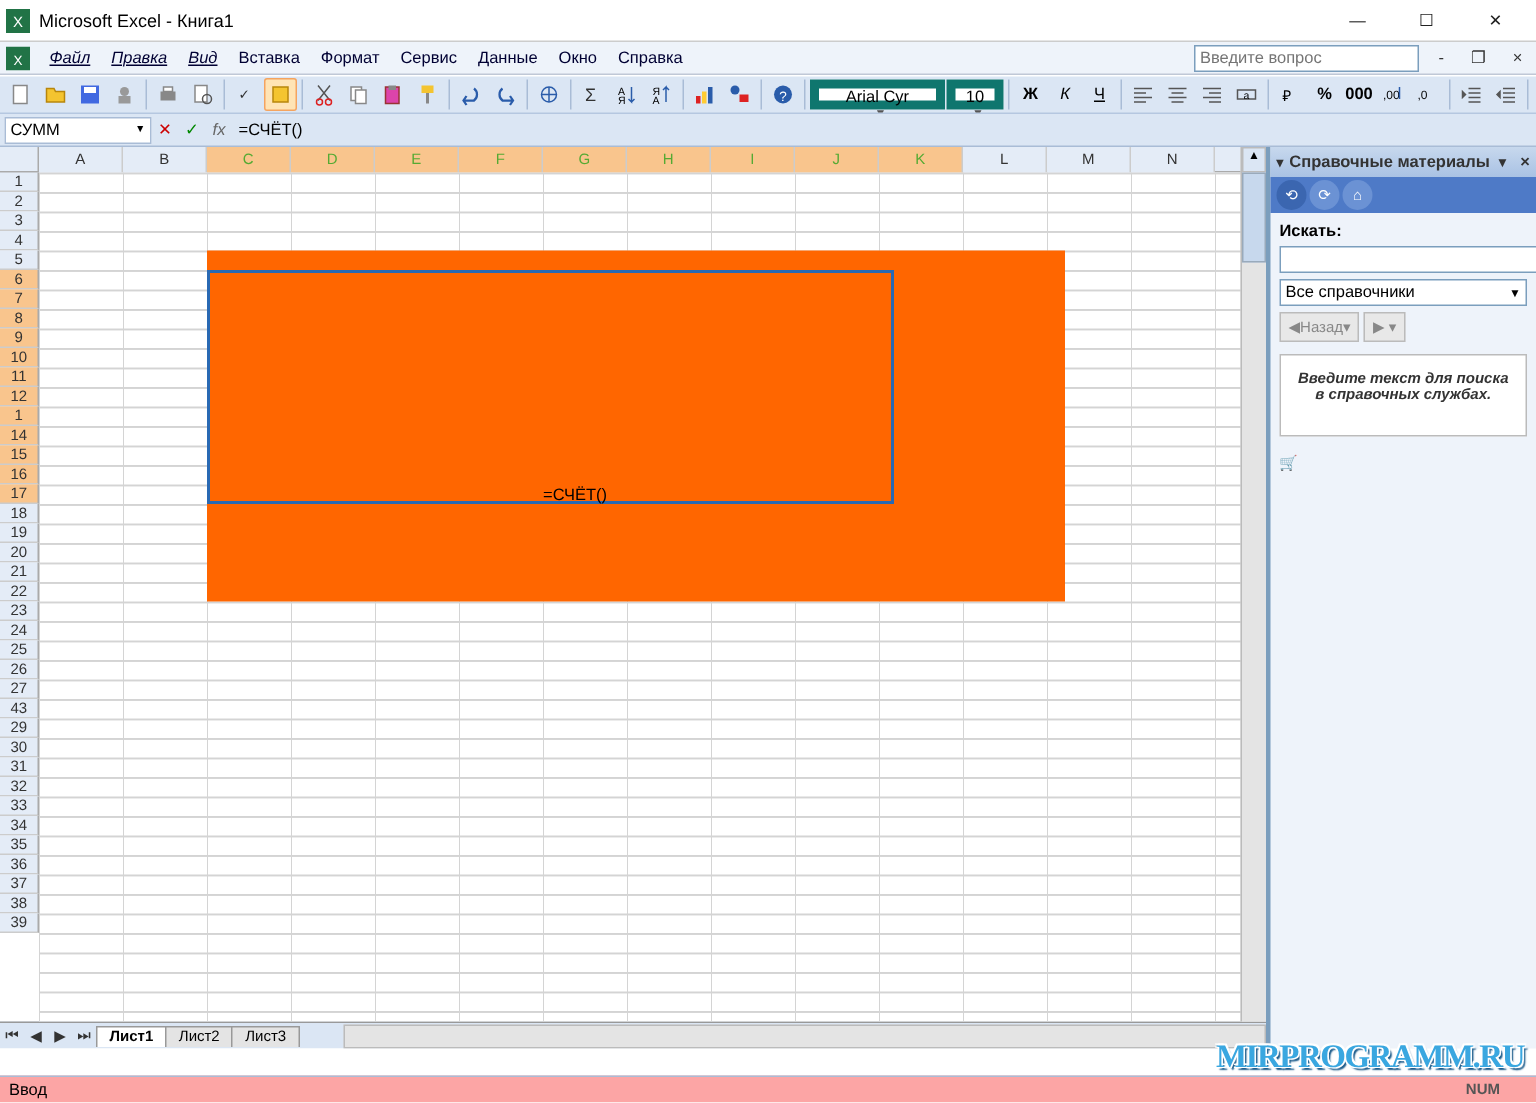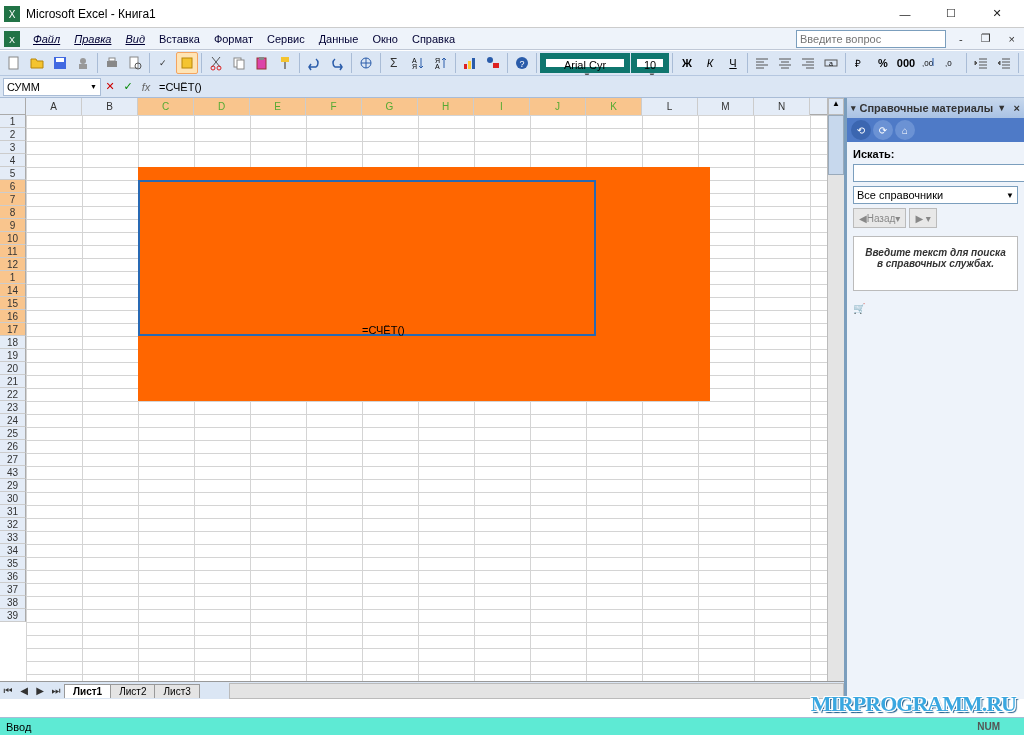--- a/index.html
+++ b/index.html
@@ -59,21 +59,21 @@
 .tooltip-box { position: absolute; background: #ffffe1; border: 1px solid #888; padding: 2px 5px; font-size: 11px; }
 
 
 .sheettabs { height: 18px; background: #dbe6f4; border-top: 1px solid #999; display: flex; align-items: center; font-size: 10px; }
 .navbtn { width: 16px; height: 16px; display: flex; align-items: center; justify-content: center; color: #333; }
 .tab { padding: 1px 8px; background: #fff; border: 1px solid #999; border-bottom: none; margin-right: -1px; }
 .tab.inactive { background: #e4e4e4; }
 .hscroll { flex: 1; margin-left: 30px; height: 16px; background: #e4e4e4; border: 1px solid #bbb; }
 
 
-.statusbar { position: absolute; bottom: 0; left: 0; right: 0; height: 18px; background: #5eead4; border-top: 1px solid #a9bcd6; font-size: 11px; display: flex; align-items: center; padding: 0 6px; gap: 11px; }
+.statusbar { position: absolute; bottom: 0; left: 0; right: 0; height: 18px; background: #fca5a5; border-top: 1px solid #a9bcd6; font-size: 11px; display: flex; align-items: center; padding: 0 6px; gap: 11px; }
 .statusbar .spacer { flex: 1; }
 .statusbar .ind { padding: 0 18px; font-size: 10px; color: #555; font-weight: bold; }
 
 
 .taskpane { width: 180px; background: #eef3fa; border-left: 3px solid #7b9ebd; display: flex; flex-direction: column; font-size: 11px; }
 .tp-header { height: 20px; background: linear-gradient(#c7d8ed,#a9c2e4); display: flex; align-items: center; padding: 0 4px; font-weight: bold; color: #333; }
 .tp-header .arrow { font-size: 9px; margin-right: 4px; }
 .tp-header .x { margin-left: auto; font-size: 11px; }
 .tp-iconrow { height: 24px; background: #4e7ac7; display: flex; align-items: center; gap: 2px; padding: 0 4px; }
 .tp-iconbtn { width: 20px; height: 20px; background: #6b92d4; border-radius: 10px; display: flex; align-items: center; justify-content: center; color: #fff; font-size: 10px; }

